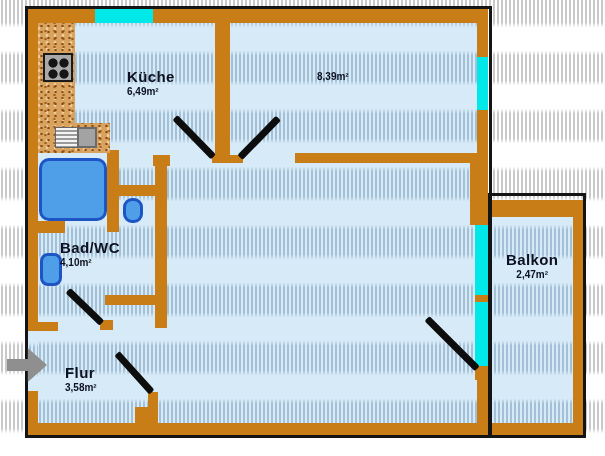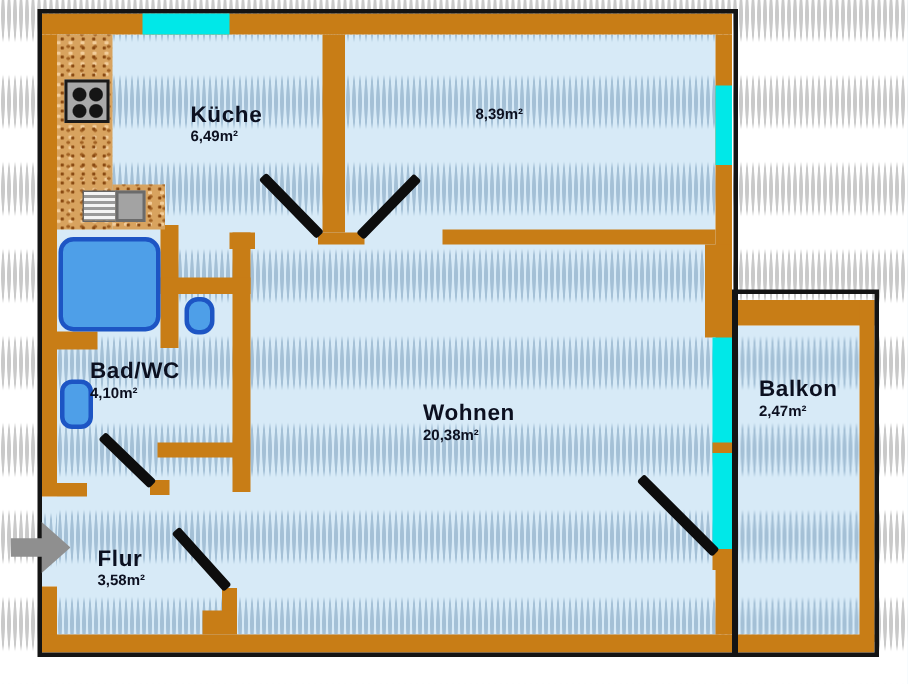--- a/index.html
+++ b/index.html
@@ -127,26 +127,22 @@
     <div class="room-name">Küche</div>
     <div class="room-area">6,49m²</div>
   </div>
   <div class="label" style="left:317px;top:70px;">
     <div class="room-area">8,39m²</div>
   </div>
   <div class="label" style="left:60px;top:239px;">
     <div class="room-name">Bad/WC</div>
     <div class="room-area">4,10m²</div>
   </div>
-  <div class="label" style="left:282px;top:267px;">
-    <div class="room-name">Wohnen</div>
-    <div class="room-area">20,38m²</div>
-  </div>
   <div class="label" style="left:65px;top:364px;">
     <div class="room-name">Flur</div>
     <div class="room-area">3,58m²</div>
   </div>
-  <div class="label" style="left:506px;top:251px;">
+  <div class="label" style="left:506px;top:251px;text-align:center;">
     <div class="room-name">Balkon</div>
     <div class="room-area">2,47m²</div>
   </div>
 
 </div>
 
 </body></html>

